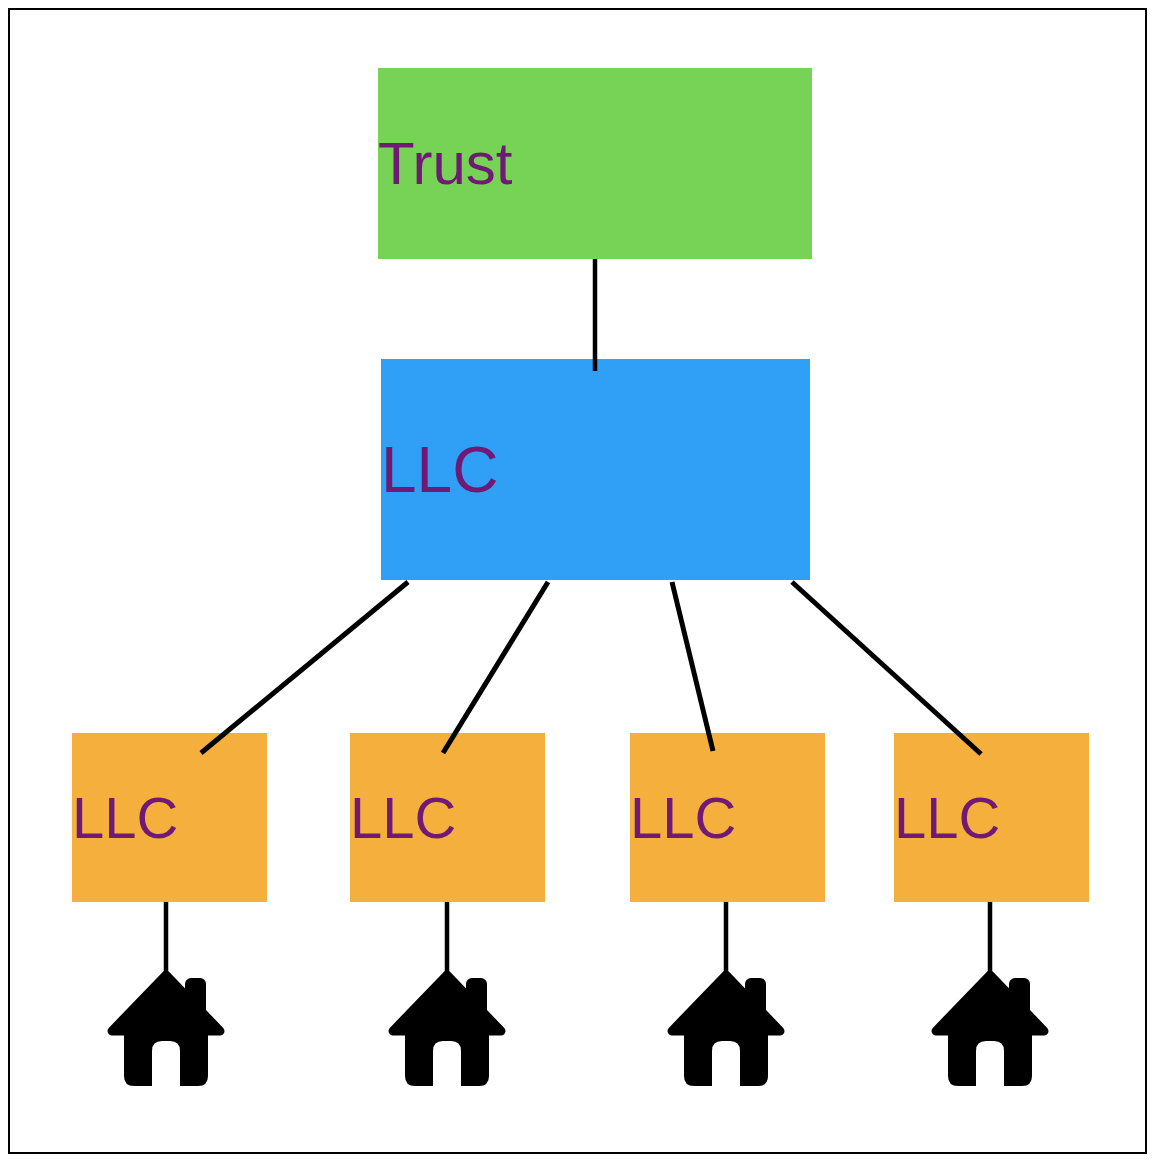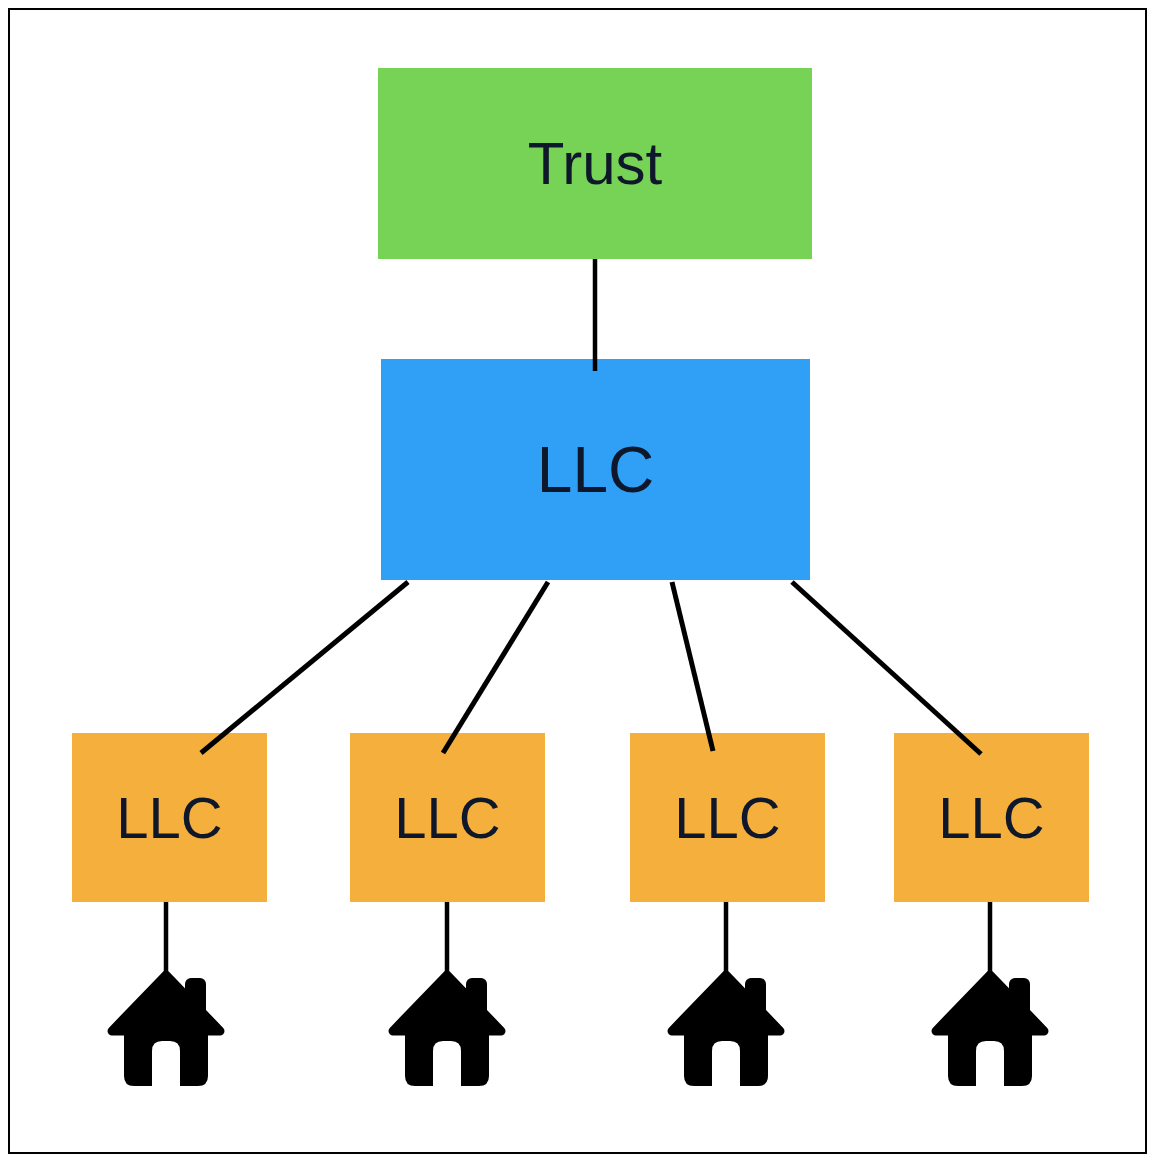--- a/index.html
+++ b/index.html
@@ -1,22 +1,22 @@
 <!DOCTYPE html>
 <html><head>
 <meta charset="utf-8">
 <style>
   html, body { margin: 0; padding: 0; background: #ffffff; }
   body { width: 1162px; height: 1172px; position: relative; overflow: hidden;
          font-family: "Liberation Sans", sans-serif; }
   .canvas { position: absolute; left: 0; top: 0; width: 1162px; height: 1172px; background: #ffffff; }
   .frame { position: absolute; left: 8px; top: 8px; width: 1139px; height: 1146px;
            border: 2px solid #000; box-sizing: border-box; z-index: 0; }
-  .node { position: absolute; display: flex; align-items: center; justify-content: center;
-          color: #0f172a; z-index: 1; }
+  .node { position: absolute; display: flex; align-items: center; justify-content: flex-start;
+          color: #701a75; z-index: 1; }
   .node .node-label { line-height: 1; letter-spacing: 0; }
   .node-trust   { left: 378px; top: 68px;  width: 434px; height: 191px; font-size: 60px; }
   .node-parent  { left: 381px; top: 359px; width: 429px; height: 221px; font-size: 64px; }
   .node-child   { top: 733px; width: 195px; height: 169px; font-size: 58px; }
   .node-child-0 { left: 72px;  }
   .node-child-1 { left: 350px; }
   .node-child-2 { left: 630px; }
   .node-child-3 { left: 894px; }
   .connectors { position: absolute; left: 0; top: 0; width: 1162px; height: 1172px;
                 z-index: 2; pointer-events: none; }

